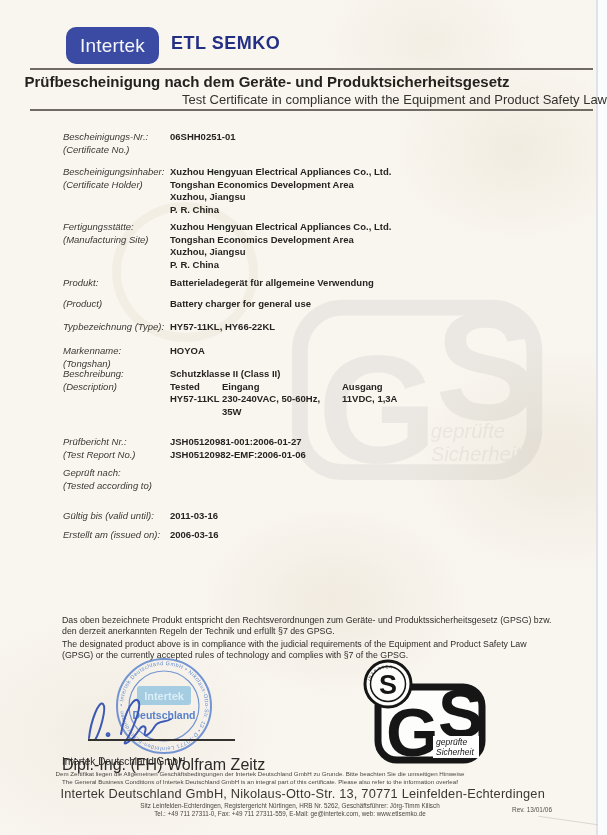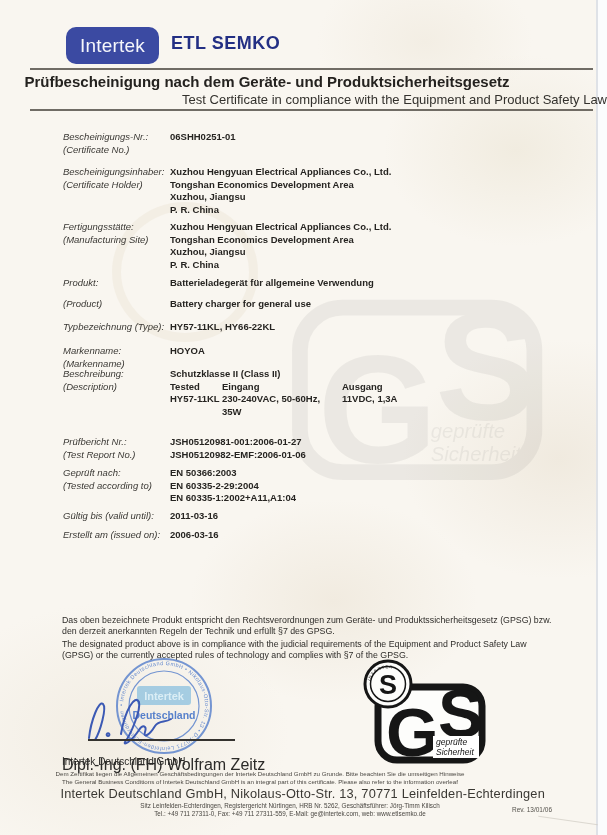--- a/index.html
+++ b/index.html
@@ -147,21 +147,21 @@
         <div>Typbezeichnung (Type):</div>
       </div>
     <div class="fvalue">
         <div>HY57-11KL, HY66-22KL</div>
       </div>
   </div>
 
   <div class="frow r7">
     <div class="flabel">
       <div>Markenname:</div>
-      <div>(Markenname)</div>
+      <div>(Tongshan)</div>
     </div>
     <div class="fvalue">
         <div>HOYOA</div>
       </div>
   </div>
 
   <div class="frow r8">
     <div class="flabel">
       <div>Beschreibung:</div>
       <div>(Description)</div>
@@ -189,25 +189,20 @@
     <div class="fvalue">
       <div>JSH05120981-001:2006-01-27</div>
       <div>JSH05120982-EMF:2006-01-06</div>
     </div>
   </div>
 
   <div class="frow r10">
     <div class="flabel">
       <div>Geprüft nach:</div>
       <div>(Tested according to)</div>
-    </div>
-    <div class="fvalue">
-      <div>EN 50366:2003</div>
-      <div>EN 60335-2-29:2004</div>
-      <div>EN 60335-1:2002+A11,A1:04</div>
     </div>
   </div>
 
   <div class="frow r11">
     <div class="flabel">
         <div>Gültig bis (valid until):</div>
       </div>
     <div class="fvalue">
         <div>2011-03-16</div>
       </div>

